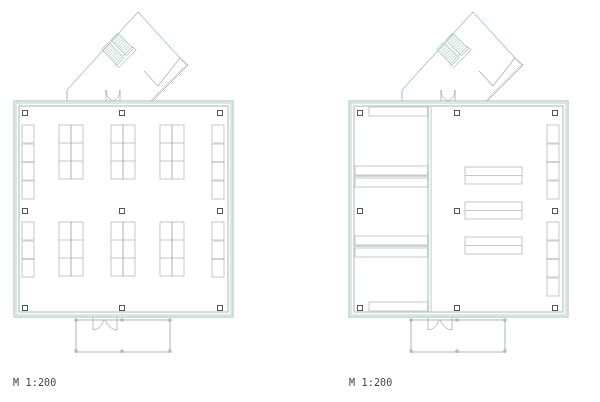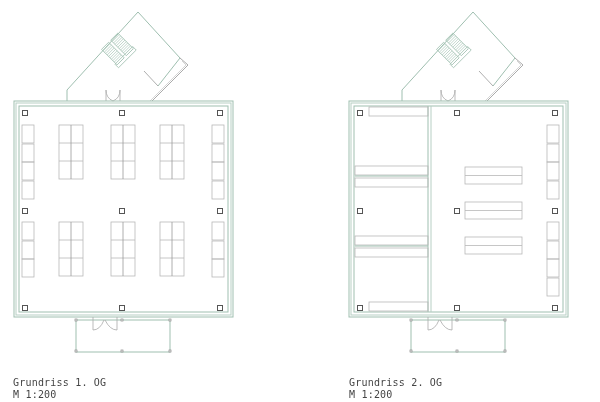--- a/index.html
+++ b/index.html
@@ -151,20 +151,18 @@
       <use href="#unit" x="547" y="162"></use>
       <use href="#unit" x="547" y="181"></use>
     <use href="#unit" x="547" y="222"></use>
       <use href="#unit" x="547" y="241"></use>
       <use href="#unit" x="547" y="259"></use>
       <use href="#unit" x="547" y="278"></use>
   </g>
 </svg>
 
 <div class="caption" style="left:13px;top:377px;">
-  <div>Grundriss 1. OG</div>
   <div>M 1:200</div>
 </div>
 
 <div class="caption" style="left:349px;top:377px;">
-  <div>Grundriss 2. OG</div>
   <div>M 1:200</div>
 </div>
 
 </body></html>

